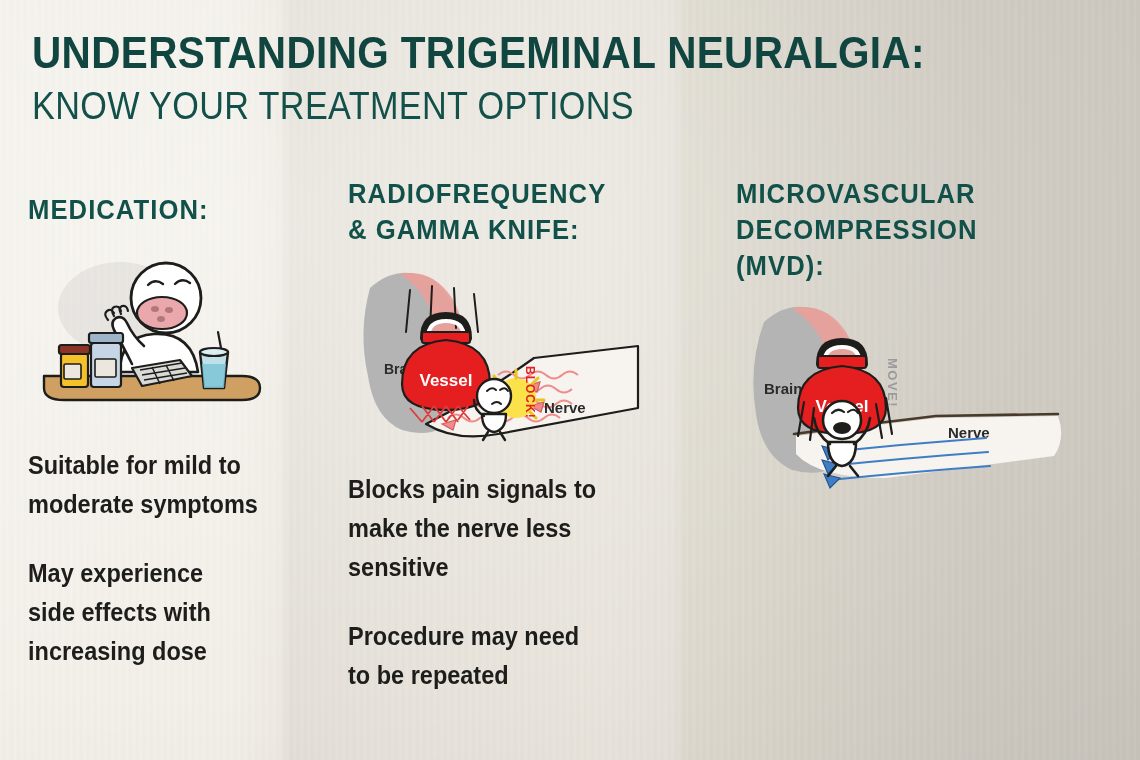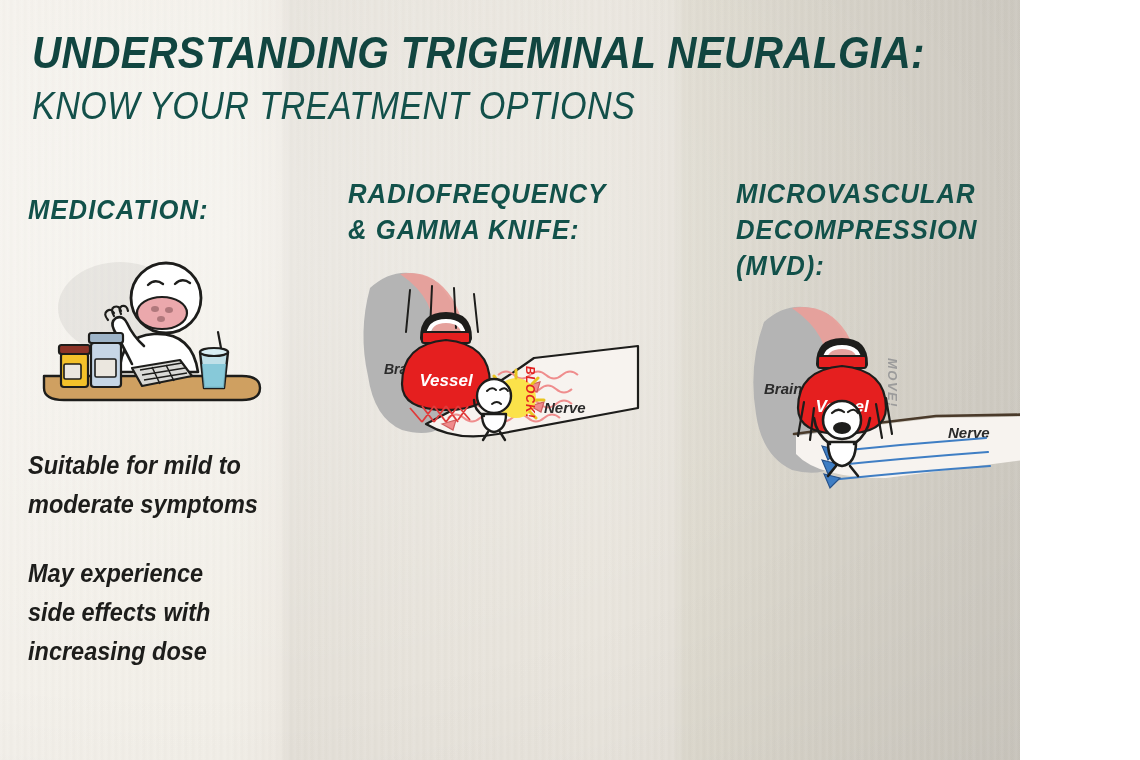--- a/index.html
+++ b/index.html
@@ -3,26 +3,25 @@
 <meta charset="utf-8">
 <title>Understanding Trigeminal Neuralgia</title>
 <style>
   html, body {
     margin: 0;
     padding: 0;
     background: #ffffff;
   }
   .poster {
     position: relative;
-    width: 1020px;
+    width: 1140px;
     height: 760px;
     overflow: hidden;
     font-family: "Liberation Sans", sans-serif;
     background: #e9e5dd;
-    font-style: italic;
   }
 
   
   .bg-bands {
     position: absolute;
     inset: 0;
     background:
       linear-gradient(90deg,
         #f3f0ea 0px,
         #f2efe8 230px,
@@ -281,20 +280,27 @@
           <path d="M139 133 q5 -5 9 -1 M152 132 q5 -4 8 1" fill="none" stroke="#1d1d1b" stroke-width="2" stroke-linecap="round"></path>
           <path d="M144 146 q5 -4 9 0" fill="none" stroke="#1d1d1b" stroke-width="2" stroke-linecap="round"></path>
           <path d="M134 156 Q134 172 146 174 Q158 172 158 156 Z" fill="#ffffff" stroke="#1d1d1b" stroke-width="2.4" stroke-linejoin="round"></path>
           <path d="M136 158 q-10 -6 -10 -16" fill="none" stroke="#1d1d1b" stroke-width="2.4" stroke-linecap="round"></path>
           <path d="M140 174 l-5 8 M152 174 l5 8" fill="none" stroke="#1d1d1b" stroke-width="2.4" stroke-linecap="round"></path>
 
           <text class="art-label-red" x="178" y="108" font-size="12" letter-spacing="1" transform="rotate(90 178 108)">BLOCK!</text>
         </svg>
       </div>
 
+      <div class="bullets">
+        <p class="bullet">Blocks pain signals to
+make the nerve less
+sensitive</p>
+        <p class="bullet">Procedure may need
+to be repeated</p>
+      </div>
     </div>
 
     <div class="col col-3">
       <h3 class="col-heading">MICROVASCULAR
 DECOMPRESSION (MVD):</h3>
 
       <div class="art-wrap">
         <svg width="330" height="200" viewBox="0 0 330 200">
 
           <path d="M28 28 Q12 72 20 120 Q26 162 56 176 Q94 186 112 160 Q128 130 124 92 Q118 42 92 20 Q56 2 28 28 Z" fill="#b4b4b4"></path>

